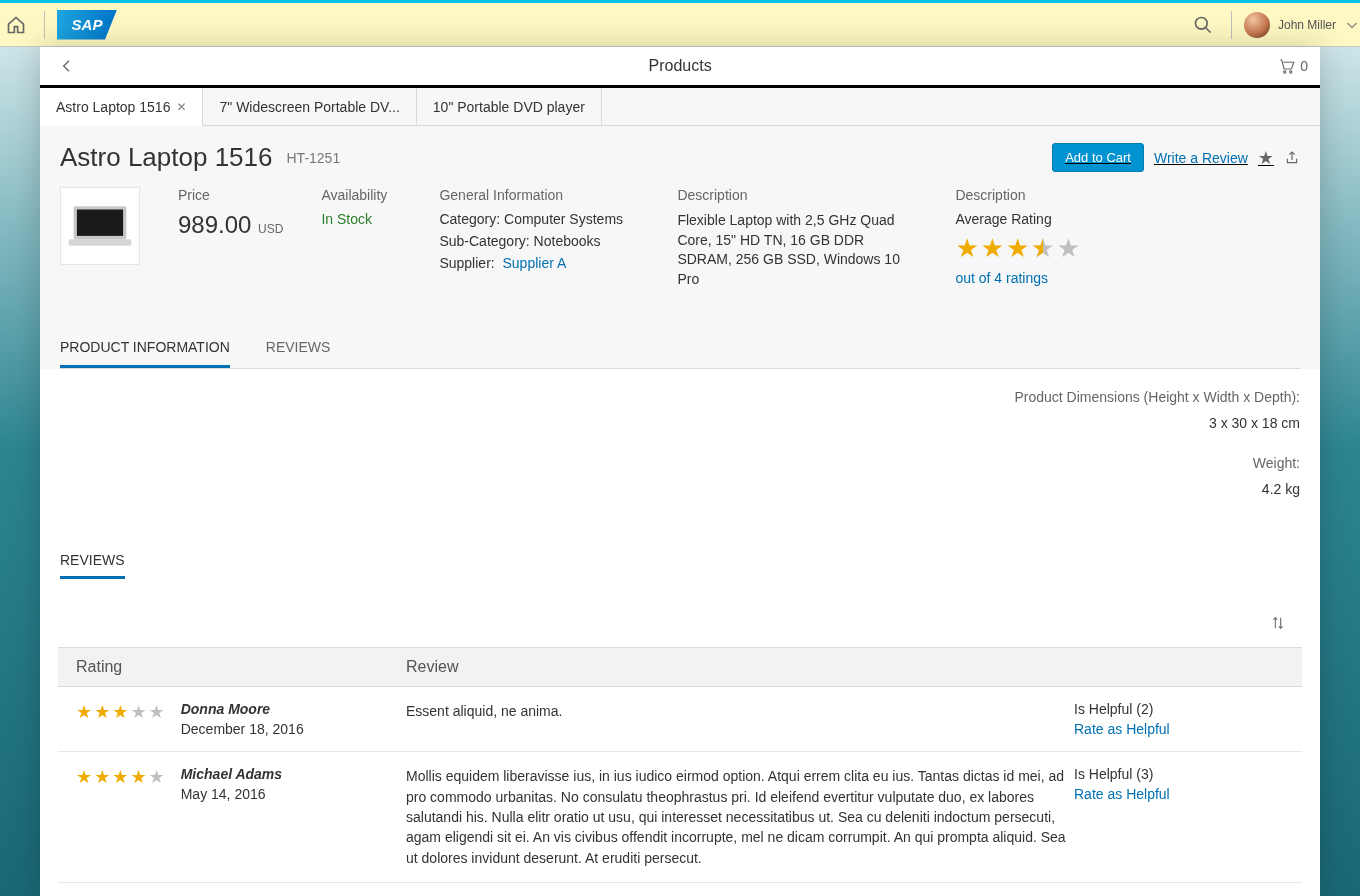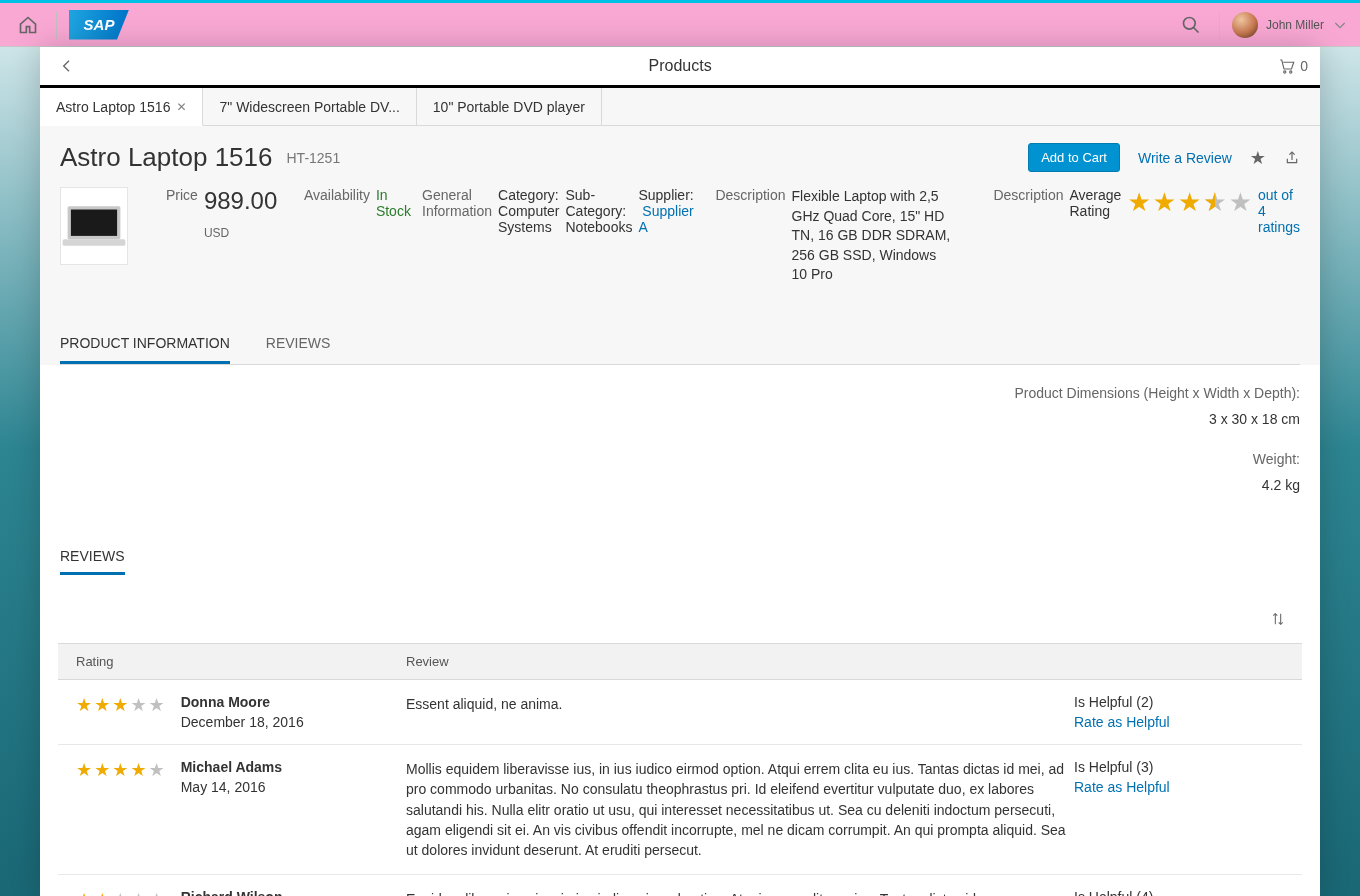--- a/index.html
+++ b/index.html
@@ -1,18 +1,18 @@
 <!DOCTYPE html>
 <html><head>
 <meta charset="utf-8">
 <style>
 * { box-sizing:border-box; margin:0; padding:0; font-family:Arial,Helvetica,sans-serif; }
 body { width:1360px; height:896px; background:linear-gradient(180deg,#e0f0f2 0%,#2d8592 50%,#1a6775 100%); overflow:hidden; }
 .topbar { height:3px; background:#00c1e6; position:relative; z-index:10; }
-.shellbar { height:44px; background:#f9a8d4; border-bottom:1px solid #c7c7c7; display:flex; align-items:center; padding:0 12px; }
+.shellbar { height:44px; background:#fef9c3; border-bottom:1px solid #c7c7c7; display:flex; align-items:center; padding:0 0; }
 .shellbar .sep { width:1px; height:28px; background:#c0c0c0; margin:0 12px; }
 .icon-btn { display:inline-flex; align-items:center; justify-content:center; width:32px; height:32px; color:#666; cursor:pointer; }
 .sap-logo { width:60px; height:30px; background:linear-gradient(90deg,#1ea5e0,#0073c8); display:flex; align-items:center; justify-content:center; color:#fff; font-weight:bold; font-size:15px; font-style:italic; clip-path:polygon(0 0,100% 0,80% 100%,0 100%); }
 .shell-spacer { flex:1; }
 .user-area { display:flex; align-items:center; cursor:pointer; gap:8px; }
 .avatar { width:26px; height:26px; border-radius:50%; background:radial-gradient(circle at 35% 30%,#f0c7a0 0%,#c87850 55%,#553320 100%); }
 .user-name { color:#555; font-size:12px; }
 .container { position:absolute; top:47px; left:40px; right:40px; bottom:0; background:#fff; box-shadow:0 0 30px rgba(0,0,0,0.2); overflow:hidden; display:flex; flex-direction:column; }
 .page-header { height:41px; border-bottom:3px solid #000000; display:flex; align-items:center; padding:0 12px; }
 .back-btn { width:30px; display:flex; align-items:center; justify-content:center; color:#666; cursor:pointer; font-size:20px; }
@@ -20,53 +20,53 @@
 .cart-area { display:flex; align-items:center; color:#666; gap:4px; font-size:14px; }
 .tab-strip { height:38px; background:#f7f7f7; border-bottom:1px solid #d9d9d9; display:flex; }
 .tab { padding:0 16px; display:flex; align-items:center; gap:6px; font-size:14px; color:#333; border-right:1px solid #d9d9d9; cursor:pointer; }
 .tab.active { background:#fff; border-bottom:1px solid #fff; margin-bottom:-1px; }
 .tab .close { color:#808080; font-size:12px; }
 .content { flex:1; overflow-y:auto; background:#fff; }
 .obj-header { background:#f7f7f7; padding:16px 20px 0 20px; }
 .title-row { display:flex; align-items:center; margin-bottom:14px; }
 .prod-title { font-size:26px; color:#333; font-weight:normal; }
 .prod-id { font-size:14px; color:#777; margin-left:14px; }
-.actions { margin-left:auto; display:flex; align-items:center; gap:18px; }
+.actions { margin-left:auto; display:flex; align-items:center; gap:10px;text-decoration:underline; }
 .btn-primary { background:#0092d1; color:#fff; border:1px solid #007cb0; padding:6px 12px; font-size:13px; cursor:pointer; border-radius:3px; }
 .link { color:#0070b1; font-size:14px; cursor:pointer; }
 .action-icon { color:#666; cursor:pointer; font-size:18px; }
 .attr-row { display:flex; gap:38px; padding-bottom:20px; align-items:flex-start; }
 .prod-img { width:80px; height:78px; background:#fff; border:1px solid #e5e5e5; display:flex; align-items:center; justify-content:center; }
 .prod-img svg { width:66px; height:48px; }
-.attr-block { display:flex; gap:6px; font-size:14px; }
+.attr-block { display:flex; flex-direction:column; gap:6px; font-size:14px; }
 .attr-label { color:#666; margin-bottom:2px; }
 .attr-val { color:#333; }
 .price-val { font-size:24px; color:#333; }
 .price-val small { font-size:12px; color:#666; }
 .in-stock { color:#2b7d2b; }
 .stars { display:inline-flex; gap:2px; }
 .star { font-size:18px; color:#c0c0c0; }
 .star.filled { color:#f0ab00; }
 .star.half { position:relative; color:#c0c0c0; }
 .star.half::before { content:"★"; position:absolute; left:0; top:0; width:50%; overflow:hidden; color:#f0ab00; }
 .big-stars .star { font-size:26px; }
 .anchor-tabs { display:flex; border-bottom:1px solid #d9d9d9; margin-top:20px; padding:0 0 0 0; }
 .anchor-tab { padding:10px 0; margin-right:36px; font-size:14px; color:#666; cursor:pointer; }
 .anchor-tab.active { color:#333; border-bottom:3px solid #0070b1; font-weight:normal; }
 .section { padding:20px 20px 30px 20px;text-align:right; }
 .section .lbl { color:#666; font-size:14px; margin-bottom:10px; }
 .section .val { color:#333; font-size:14px; margin-bottom:24px; }
 .section-title { font-size:14px; color:#333; border-bottom:3px solid #0070b1; display:inline-block; padding-bottom:8px; margin:0 0 20px 20px; }
 .reviews-toolbar { display:flex; justify-content:flex-end; padding:8px 26px; }
-.table-header { display:flex; background:#f2f2f2; border-top:1px solid #d9d9d9; border-bottom:1px solid #d9d9d9; padding:10px 18px; font-size:13px; color:#555; margin:0 18px; }
+.table-header { display:flex; background:#f2f2f2; border-top:1px solid #d9d9d9; border-bottom:1px solid #d9d9d9; padding:10px 18px; font-size:16px; color:#555; margin:0 18px; }
 .col-rating { width:330px; }
 .col-review { flex:1; }
 .col-action { width:210px; }
 .review-row { display:flex; border-bottom:1px solid #e8e8e8; padding:14px 18px; font-size:14px; margin:0 18px; }
-.reviewer-name { font-weight:bold; color:#333; margin-bottom:4px; }
+.reviewer-name { font-weight:bold; color:#333; margin-bottom:4px;font-style:italic; }
 .review-date { color:#333; }
 .review-text { color:#333; line-height:1.45; }
 .rate-link { color:#0070b1; cursor:pointer; }
 .helpful { color:#333; margin-bottom:4px; }
 svg { display:inline-block; vertical-align:middle; }
 </style>
 </head>
 <body>
 
 <div class="topbar"></div>

